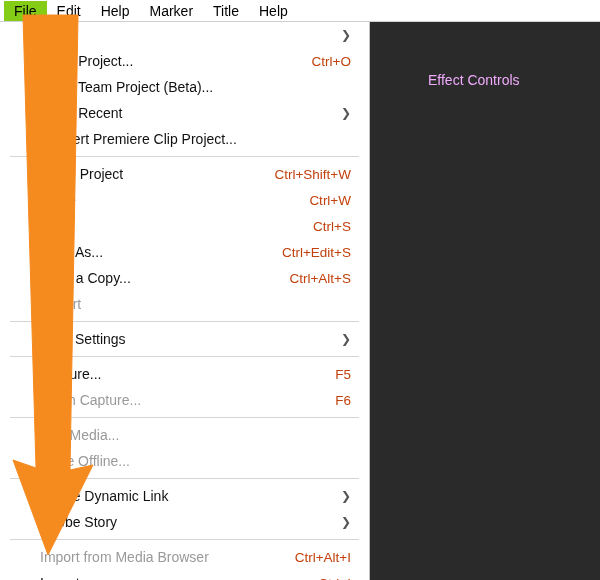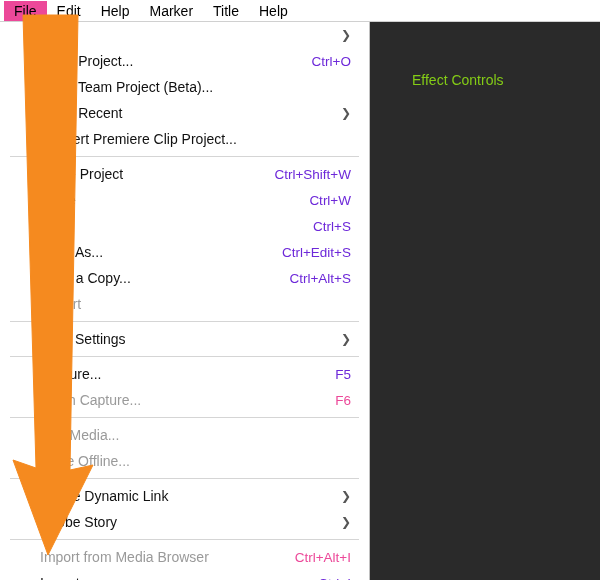--- a/index.html
+++ b/index.html
@@ -19,21 +19,21 @@
       border-bottom: 1px solid #d0d0d0;
       height: 22px;
       padding: 0 4px;
     }
     .menubar .menu-item {
       padding: 2px 10px;
       cursor: default;
       color: #000;
     }
     .menubar .menu-item.active {
-      background: #ec4899;
+      background: #84cc16;
     }
     .content-row {
       display: flex;
       height: calc(100% - 22px);
       width: 100%;
     }
     .dropdown {
       width: 370px;
       background: #fff;
       border-right: 1px solid #c0c0c0;
@@ -41,43 +41,43 @@
       overflow: hidden;
     }
     .right-panel {
       flex: 1;
       background: #2a2a2a;
       position: relative;
     }
     .panel-label {
       position: absolute;
       top: 50px;
-      left: 42px;
-      color: #84cc16;
+      left: 58px;
+      color: #f0abfc;
       font-size: 14px;
     }
     .menu-entry {
       display: flex;
       justify-content: space-between;
       align-items: center;
       padding: 4px 18px 4px 40px;
       color: #111;
       cursor: default;
       height: 26px;
     }
     .menu-entry.disabled {
       color: #9a9a9a;
     }
     .menu-entry .label { white-space: nowrap; }
     .menu-entry .shortcut {
-      color: #6d28d9;
+      color: #c2410c;
       font-size: 13.5px;
       white-space: nowrap;
     }
-    .menu-entry.disabled .shortcut { color: #ec4899; }
+    .menu-entry.disabled .shortcut { color: #c2410c; }
     .chevron {
       font-size: 12px;
       color: #555;
     }
     .separator {
       height: 1px;
       background: #d5d5d5;
       margin: 4px 10px;
     }
     

